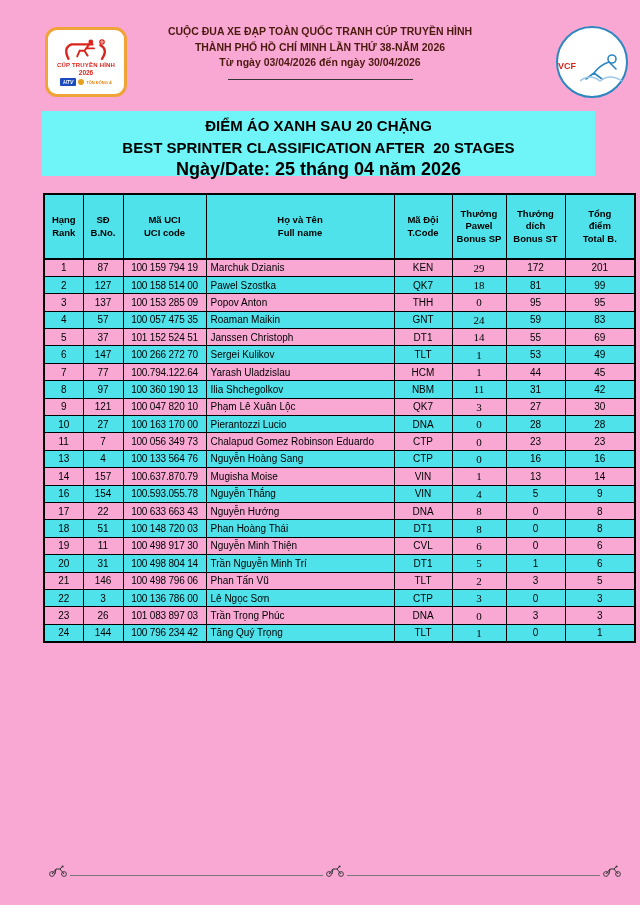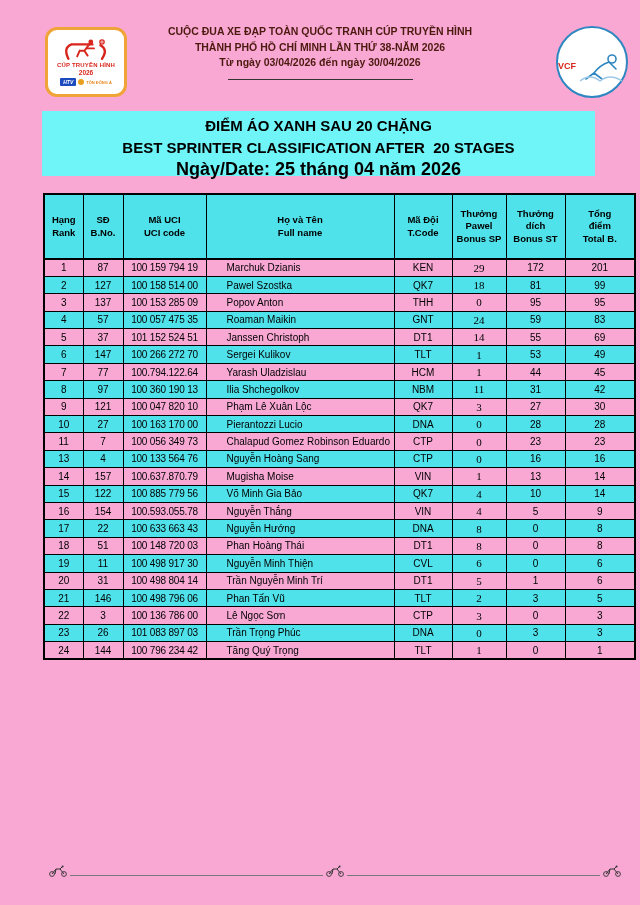--- a/index.html
+++ b/index.html
@@ -44,21 +44,21 @@
   
   .rank-table{position:absolute;left:43px;top:193px;width:591px;border-collapse:collapse;
     table-layout:fixed;border:2px solid #000;}
   .rank-table th,.rank-table td{border:1px solid #000;padding:0;vertical-align:middle;}
   .rank-table thead tr{height:65px;}
   .rank-table th{background:var(--cyan-row);font-size:9.5px;font-weight:bold;line-height:1.3;
     border-bottom:2px solid #000;}
   .rank-table tbody tr{height:17.4px;}
   .rank-table tbody tr:nth-child(even){background:var(--cyan-row);}
   .rank-table td{font-size:10px;text-align:center;}
-  td.col-name{text-align:left;padding-left:20px;}
+  td.col-name{text-align:left;padding-left:4px;}
   td.col-uci{letter-spacing:-0.2px;}
   td.col-sp{font-family:"Liberation Serif", serif;font-size:11px;}
   col.c-rank{width:39px;} col.c-bno{width:40px;} col.c-uci{width:83px;} col.c-name{width:188px;}
   col.c-tcode{width:58px;} col.c-sp{width:54px;} col.c-st{width:59px;} col.c-total{width:70px;}
 
   
   .footer{position:absolute;left:48px;top:864px;width:574px;display:flex;align-items:flex-end;}
   .cyc-icon{width:20px;height:14px;flex:0 0 auto;}
   .foot-line{flex:1 1 auto;border-bottom:1px solid #777;height:0;margin:0 2px 2px 2px;}
 </style>
@@ -279,30 +279,20 @@
           <td class="col-total">16</td>
         </tr>
         <tr>
           <td class="col-rank">14</td>
           <td class="col-bno">157</td>
           <td class="col-uci">100.637.870.79</td>
           <td class="col-name">Mugisha Moise</td>
           <td class="col-tcode">VIN</td>
           <td class="col-sp">1</td>
           <td class="col-st">13</td>
-          <td class="col-total">14</td>
-        </tr>
-        <tr>
-          <td class="col-rank">15</td>
-          <td class="col-bno">122</td>
-          <td class="col-uci">100 885 779 56</td>
-          <td class="col-name">Võ Minh Gia Bảo</td>
-          <td class="col-tcode">QK7</td>
-          <td class="col-sp">4</td>
-          <td class="col-st">10</td>
           <td class="col-total">14</td>
         </tr>
         <tr>
           <td class="col-rank">16</td>
           <td class="col-bno">154</td>
           <td class="col-uci">100.593.055.78</td>
           <td class="col-name">Nguyễn Thắng</td>
           <td class="col-tcode">VIN</td>
           <td class="col-sp">4</td>
           <td class="col-st">5</td>

